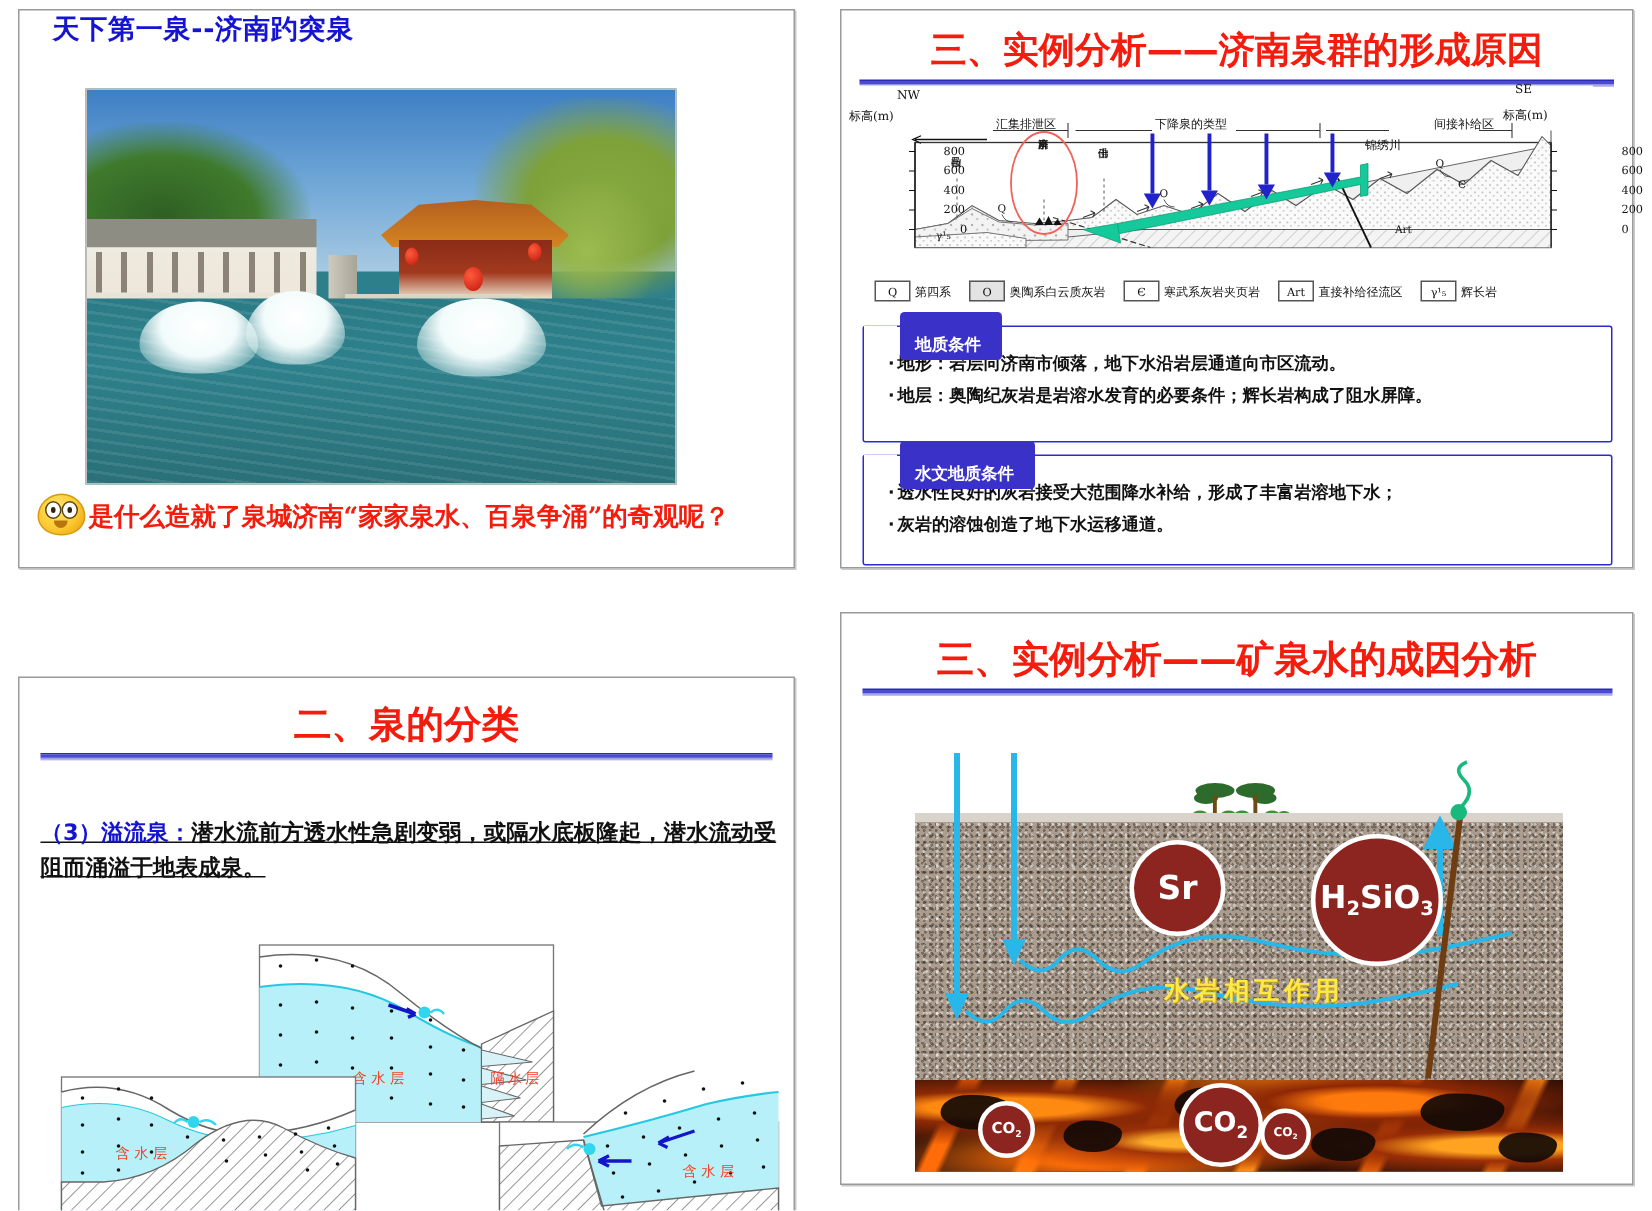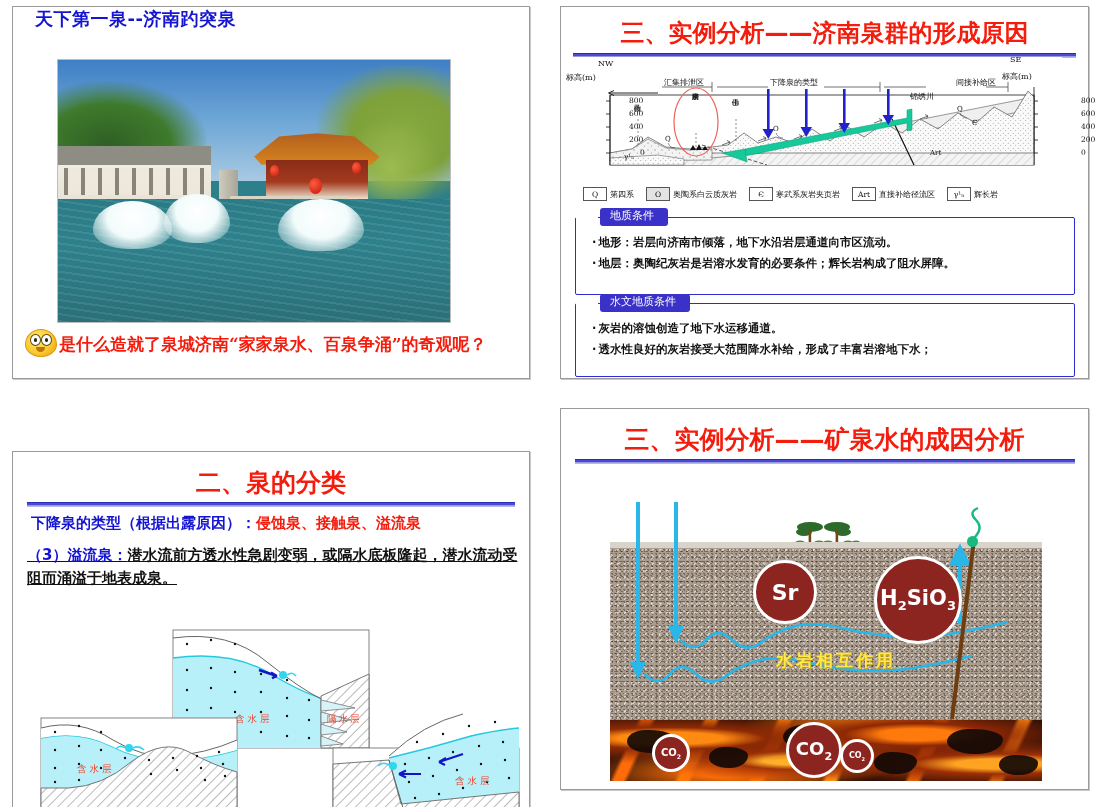--- a/index.html
+++ b/index.html
@@ -101,21 +101,21 @@
     display:flex;align-items:center;gap:3px;
     font-family:"DejaVu Serif","Liberation Serif",serif;font-size:8px;color:#111;}
   .legend .sym{border:1px solid #555;min-width:22px;height:12px;display:flex;
     align-items:center;justify-content:center;font-size:7.5px;background:#fff;}
   .legend .sym.fill{background:#e3e3e3;}
   .legend .txt{margin-right:9px;white-space:nowrap;}
 
   
   .box{position:absolute;border:1.5px solid #2b2bcf;border-radius:2px;background:#fff;}
   .box .tab{position:absolute;left:24px;top:-10px;background:#3a31c9;color:#fff;
-    border-radius:3px;padding:0 14px 3px 10px;font-size:11px;font-weight:normal;
+    border-radius:3px;padding:14px 14px 3px 10px;font-size:11px;font-weight:bold;
     font-family:"DejaVu Serif","Liberation Serif",serif;white-space:nowrap;}
   .box .notch{position:absolute;left:0;top:-1px;width:22px;height:2px;background:#fff;}
   .box ul{list-style:none;margin:0;padding:14px 0 0 16px;}
   .box li{font-size:11.5px;font-weight:bold;color:#111;line-height:1.85;white-space:nowrap;
     font-family:"DejaVu Sans","Liberation Sans",sans-serif;}
   .box li:before{content:"\00B7";margin-right:2px;font-weight:bold;}
 
   
   .s3line1{position:absolute;left:18px;top:62px;font-size:15px;font-weight:bold;white-space:nowrap;
     font-family:"DejaVu Sans","Liberation Sans",sans-serif;}
@@ -370,35 +370,32 @@
         <ul>
           <li>地形：岩层向济南市倾落，地下水沿岩层通道向市区流动。</li>
           <li>地层：奥陶纪灰岩是岩溶水发育的必要条件；辉长岩构成了阻水屏障。</li>
         </ul>
       </div>
 
       <div class="box" style="left:14px;top:296px;width:498px;height:72px;">
         <div class="notch"></div>
         <div class="tab">水文地质条件</div>
         <ul>
+          <li>透水性良好的灰岩接受大范围降水补给，形成了丰富岩溶地下水；</li>
           <li>灰岩的溶蚀创造了地下水运移通道。</li>
-          <li>透水性良好的灰岩接受大范围降水补给，形成了丰富岩溶地下水；</li>
         </ul>
       </div>
     </div>
   </div>
 
   <div class="slide" id="s3">
     <div class="frame">
       <div class="title-red" style="top:14px;font-size:25px;">二、泉的分类</div>
       <div class="rule" style="left:14px;top:50px;width:488px;"></div>
 
-      <div class="s3line1">
-        <span class="b">下降泉的类型（根据出露原因）：</span><span class="r">侵蚀泉、接触泉、溢流泉</span>
-      </div>
       <div class="s3p">
         <span class="b">（3）溢流泉：</span><span>潜水流前方透水性急剧变弱，或隔水底板隆起，潜水流动受阻而涌溢于地表成泉。</span>
       </div>
 
       <svg class="aq-svg" style="left:158px;top:176px;" width="200" height="122" viewBox="0 0 200 122">
         <defs>
           <pattern id="hatch3" width="7" height="7" patternUnits="userSpaceOnUse" patternTransform="rotate(45)">
             <rect width="7" height="7" fill="#ffffff"></rect>
             <line x1="0" y1="0" x2="0" y2="7" stroke="#666" stroke-width="0.9"></line>
           </pattern>

